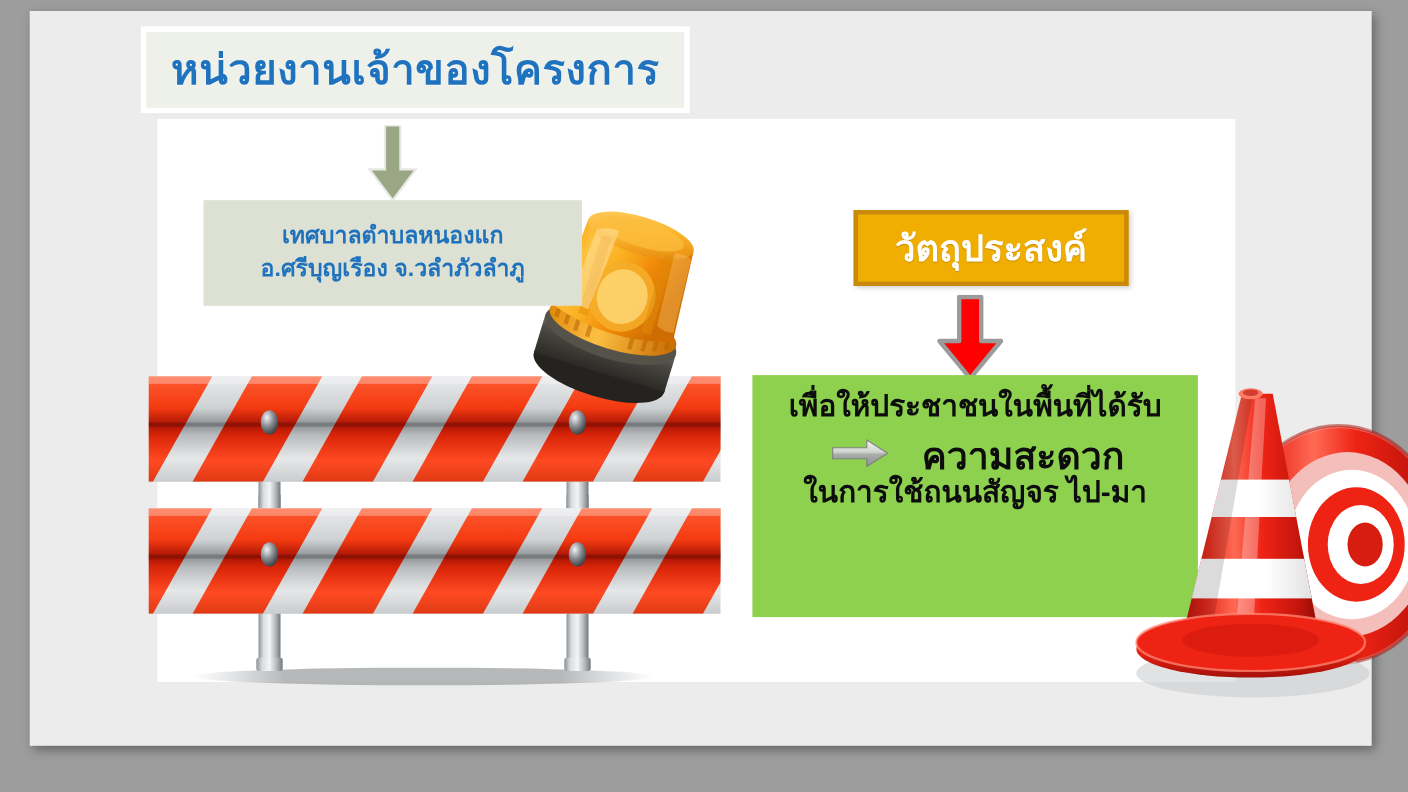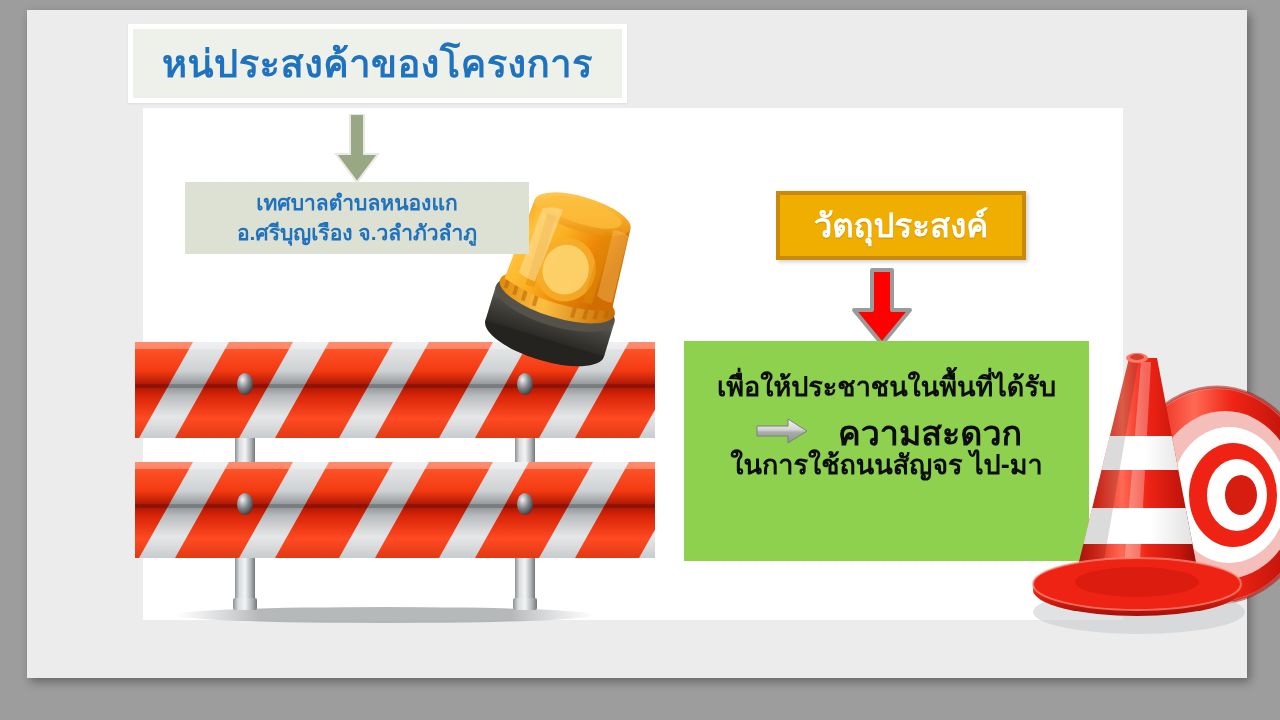--- a/index.html
+++ b/index.html
@@ -36,21 +36,21 @@
     letter-spacing:.5px;
     text-shadow:0 1px 0 rgba(255,255,255,.6);
   }
 
   
   .arrow-down{position:absolute;}
   .arrow-down svg{display:block;}
 
   
   .sage-box{
-    position:absolute;left:158px;top:172px;width:344px;height:72px;
+    position:absolute;left:158px;top:172px;width:344px;height:96px;
     background:#dde1d3;
     display:flex;flex-direction:column;align-items:center;justify-content:center;
     gap:6px;
   }
   .sage-box .line{
     color:#1f72bd;font-size:21px;font-weight:700;line-height:1.15;
     white-space:nowrap;
   }
 
   
@@ -74,21 +74,21 @@
 
   
   .green-box{
     position:absolute;left:657px;top:331px;width:405px;height:220px;
     background:#8ED14F;
     padding:6px 0 0 0;box-sizing:border-box;
     display:flex;flex-direction:column;justify-content:flex-start;
   }
   .green-box .head{
     color:#0d0d0d;font-size:27px;font-weight:700;line-height:1.1;
-    text-align:center;margin-top:26px;white-space:nowrap;
+    text-align:center;margin-top:8px;white-space:nowrap;
   }
   .green-box .bullet{
     display:flex;align-items:center;gap:10px;
     margin:13px 0 0 72px;
   }
   .green-box .bullet .btxt{
     color:#0d0d0d;font-size:34px;font-weight:700;line-height:1;white-space:nowrap;margin-left:20px;
   }
   .green-box .foot{
     color:#0d0d0d;font-size:27px;font-weight:700;line-height:1.1;
@@ -273,21 +273,21 @@
         <rect x="66" y="56" width="9" height="74" fill="#e08c08" opacity="0.5"></rect>
         <rect x="126" y="56" width="9" height="74" fill="#e08c08" opacity="0.5"></rect>
 
         <path d="M56 120 L60 52 Q72 46 80 48 L74 124 Q64 124 56 120 Z" fill="#ffe2a0" opacity="0.55"></path>
         <path d="M138 120 L134 52 Q146 50 150 54 L154 122 Q146 124 138 120 Z" fill="#ffcf72" opacity="0.35"></path>
       </g>
     </svg>
   </div>
 
   <div class="title-box">
-    <span>หน่ประสงค้าของโครงการ</span>
+    <span>หน่วยงานเจ้าของโครงการ</span>
   </div>
 
   <div class="arrow-down" style="left:307px;top:104px;">
     <svg width="46" height="70" viewBox="0 0 46 70">
       <polygon points="16,0 30,0 30,40 44,40 23,68 2,40 16,40" fill="#9aa785" stroke="#e8e9e4" stroke-width="2"></polygon>
     </svg>
   </div>
 
   <div class="sage-box">
     <div class="line">เทศบาลตำบลหนองแก</div>

